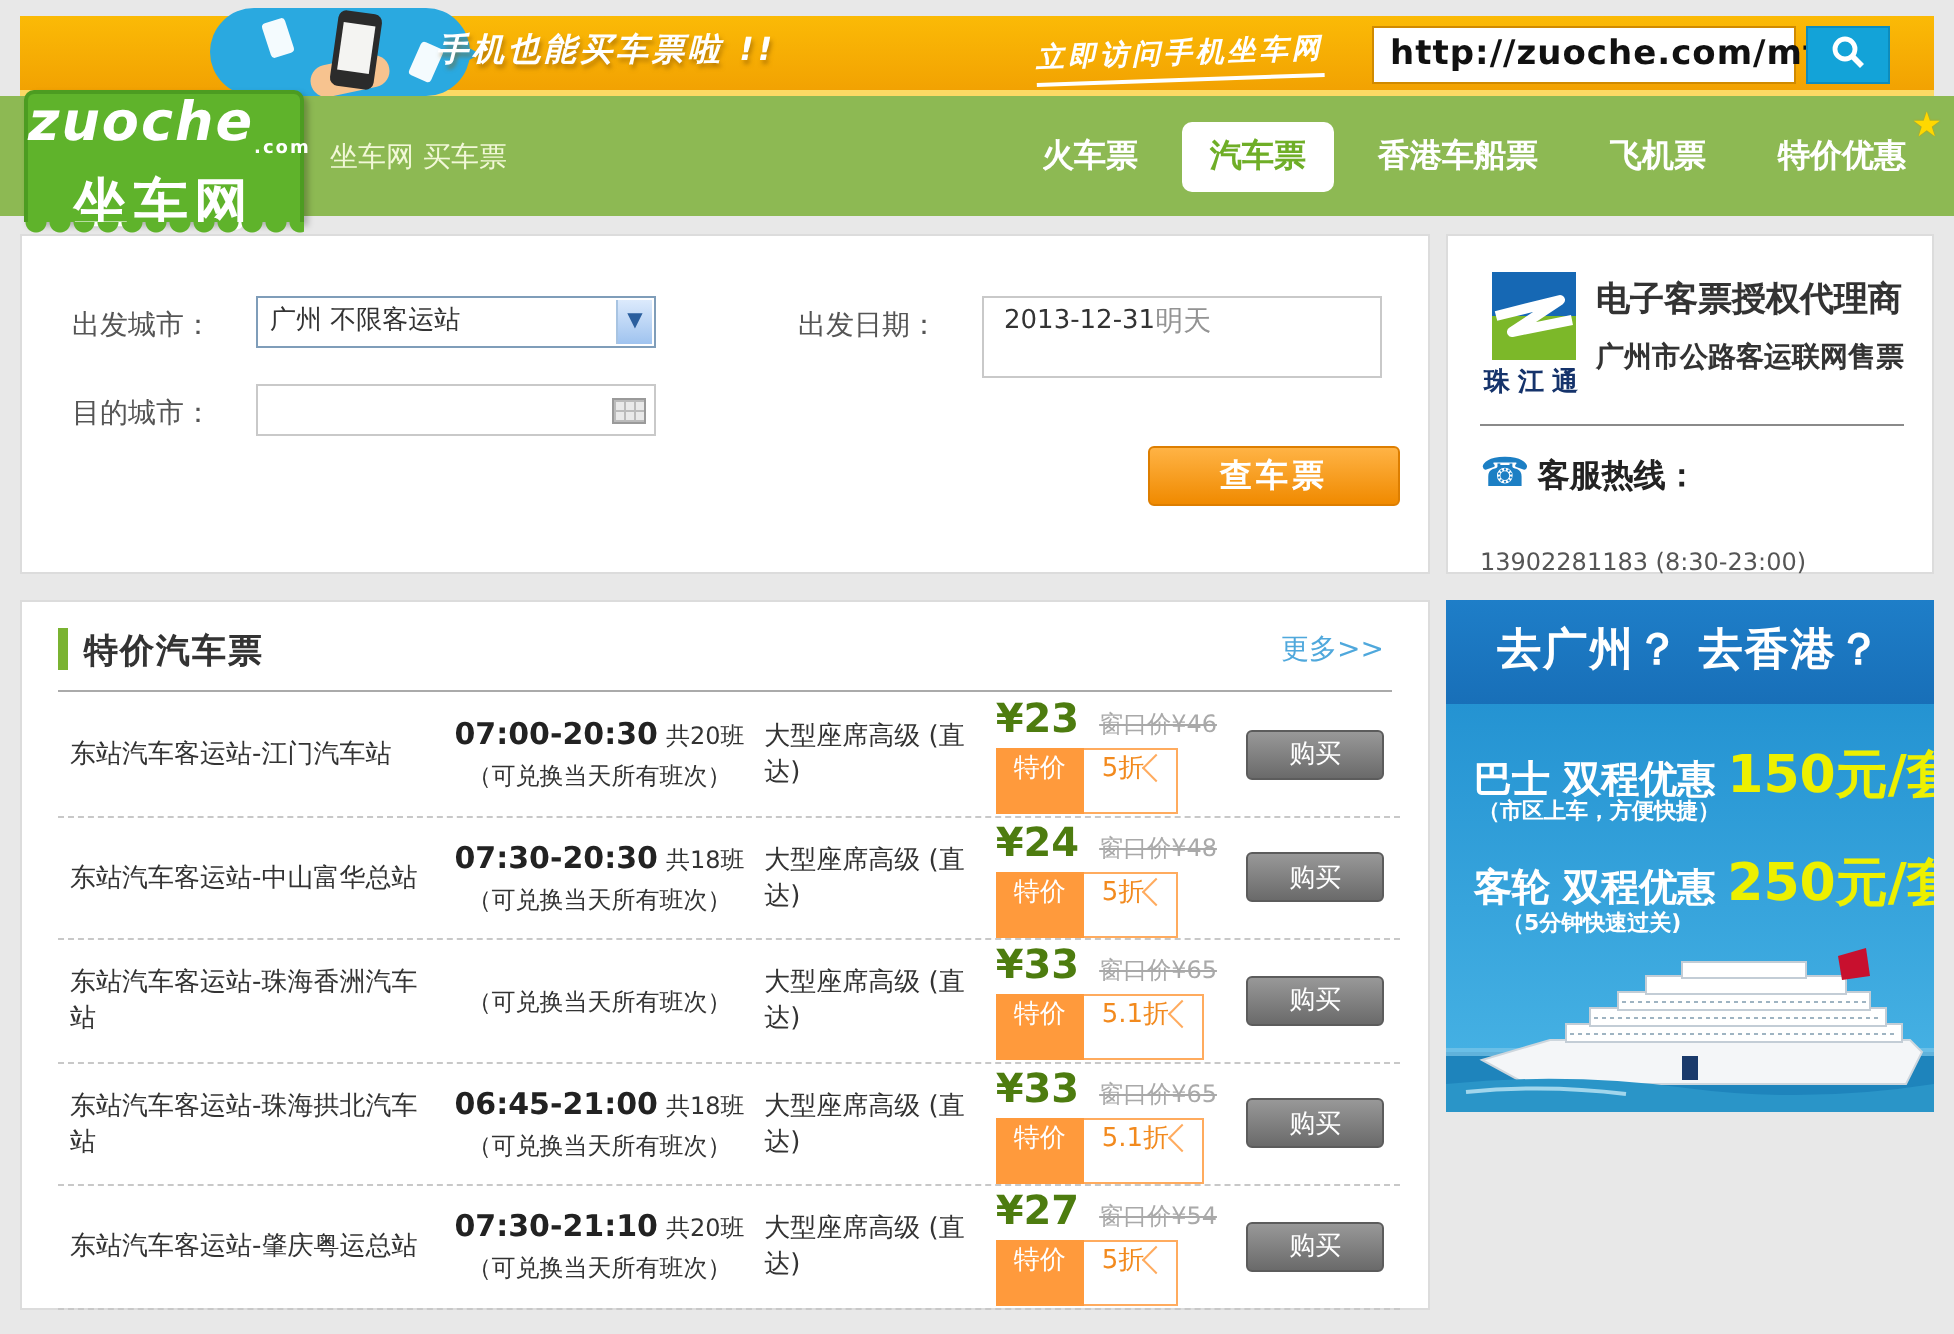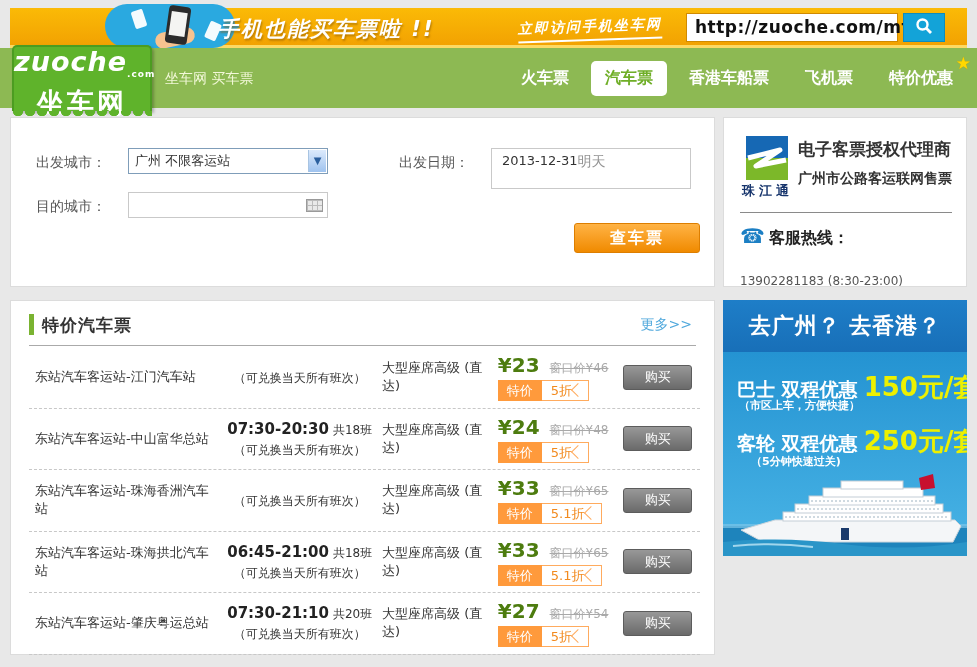--- a/index.html
+++ b/index.html
@@ -23,21 +23,21 @@
     content:""; position:absolute; right:-14px; top:14px;
     border:9px solid transparent; border-left:16px solid #2aa9e0;
   }
   .phone { position:absolute; left:62px; top:2px; width:22px; height:38px; background:#2b2b2b; border-radius:4px; transform:rotate(8deg); }
   .phone::after { content:""; position:absolute; left:3px; top:6px; width:16px; height:24px; background:#f4f4f2; }
   .hand { position:absolute; left:50px; top:26px; width:40px; height:16px; background:#f7c38f; border-radius:8px; transform:rotate(-12deg); }
   .ticket { position:absolute; width:12px; height:18px; background:#fff; opacity:.95; border-radius:2px; }
   .t1 { left:28px; top:6px; transform:rotate(-18deg); }
   .t2 { left:102px; top:18px; transform:rotate(24deg); }
   .slogan {
-    position:absolute; left:208px; top:7px; color:#fff; font-size:21px;
+    position:absolute; left:208px; top:7px; color:#fff; font-size:16px;
     font-weight:bold; font-style:italic; letter-spacing:2px;
     text-shadow:1px 2px 2px rgba(140,90,0,.55); white-space:nowrap;
   }
   .visit {
     position:absolute; left:508px; top:10px; color:#fff; font-size:14px;
     font-weight:bold; font-style:italic; letter-spacing:2px;
     border-bottom:2px solid #fff; padding-bottom:3px; transform:rotate(-2deg);
   }
   .urlbox {
     position:absolute; left:676px; top:5px; width:212px; height:29px;
@@ -150,21 +150,21 @@
   .c-route { width:192px; font-size:13px; color:#333; padding-left:6px; }
   .c-time { width:168px; text-align:center; }
   .c-time .tm { font-size:15px; font-weight:bold; color:#222; }
   .c-time .shifts { font-size:12px; color:#333; margin-left:4px; }
   .c-time .note { font-size:12px; color:#333; margin-top:3px; }
   .c-type { width:118px; font-size:13px; color:#333; }
   .c-price { width:128px; }
   .pline { white-space:nowrap; }
   .pline .p { color:#4d7c0f; font-size:20px; font-weight:bold; }
   .pline .w { color:#a9a9a9; font-size:12px; text-decoration:line-through; margin-left:10px; }
-  .badge { display:inline-flex; margin-top:3px; height:21px; font-size:13px; line-height:19px; }
+  .badge { display:inline-flex; margin-top:3px; height:33px; font-size:13px; line-height:19px; }
   .badge .tag { background:#ff9a3c; color:#fff; padding:0 8px; border:1px solid #ff9a3c; }
   .badge .disc { background:#fff; color:#f28a1e; padding:0 16px 0 9px; border:1px solid #ffab5e; border-left:none; position:relative; }
   .badge .disc::after {
     content:""; position:absolute; right:5px; top:4px; width:9px; height:9px;
     border-left:1px solid #ffab5e; border-bottom:1px solid #ffab5e; transform:rotate(45deg);
   }
   .buy-btn {
     margin-left:auto; margin-right:8px; width:70px; height:25px;
     background:linear-gradient(#989898,#6a6a6a); border:1px solid #5c5c5c;
     border-radius:3px; color:#fff; font-size:13px; cursor:pointer;
@@ -262,20 +262,21 @@
     <div class="gbar"></div>
     <div class="list-title">特价汽车票</div>
     <div class="more">更多&gt;&gt;</div>
     <div class="head-div"></div>
   </div>
   <div class="rows">
 
     <div class="trow">
       <div class="c-route">东站汽车客运站-江门汽车站</div>
       <div class="c-time">
+        <div><span class="tm">07:00-20:30</span><span class="shifts">共20班</span></div>
         <div class="note">（可兑换当天所有班次）</div>
       </div>
       <div class="c-type">大型座席高级 (直达)</div>
       <div class="c-price">
         <div class="pline"><span class="p">¥23</span><span class="w">窗口价¥46</span></div>
         <div class="badge">
             <span class="tag">特价</span>
             <span class="disc">5折</span>
           </div>
       </div>

